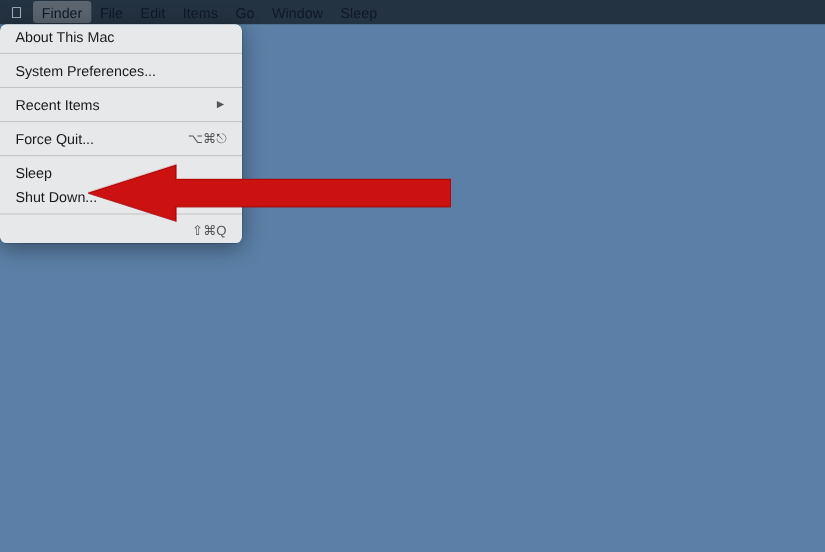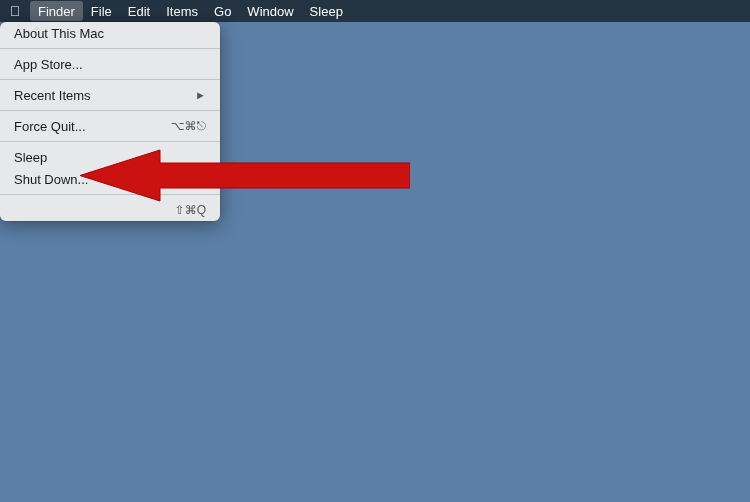--- a/index.html
+++ b/index.html
@@ -25,21 +25,21 @@
     .menubar-apple {
       width: 30px;
       height: 22px;
       display: flex;
       align-items: center;
       justify-content: center;
       color: white;
       font-size: 14px;
     }
     .menubar-item {
-      color: #ffffff;
+      color: #0f172a;
       font-size: 13px;
       padding: 0 8px;
       height: 20px;
       display: flex;
       align-items: center;
       cursor: default;
     }
     .menubar-item.active {
       background: rgba(255,255,255,0.25);
       border-radius: 3px;
@@ -100,21 +100,21 @@
 
 <div class="dropdown-menu">
 
   <div class="menu-item">
     <span>About This Mac</span>
   </div>
 
   <div class="menu-separator"></div>
 
   <div class="menu-item">
-    <span>App Store...</span>
+    <span>System Preferences...</span>
   </div>
 
   <div class="menu-separator"></div>
 
   <div class="menu-item">
     <span>Recent Items</span>
     <span class="menu-item-arrow">►</span>
   </div>
 
   <div class="menu-separator"></div>

